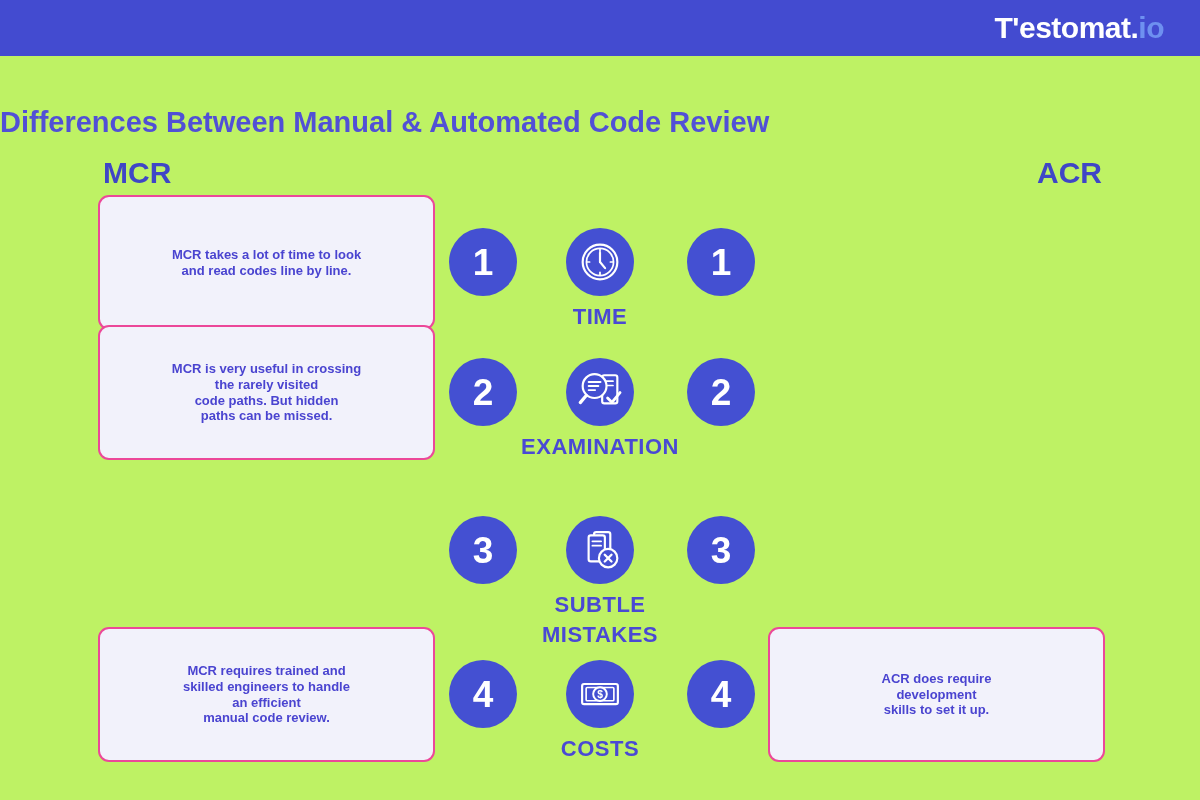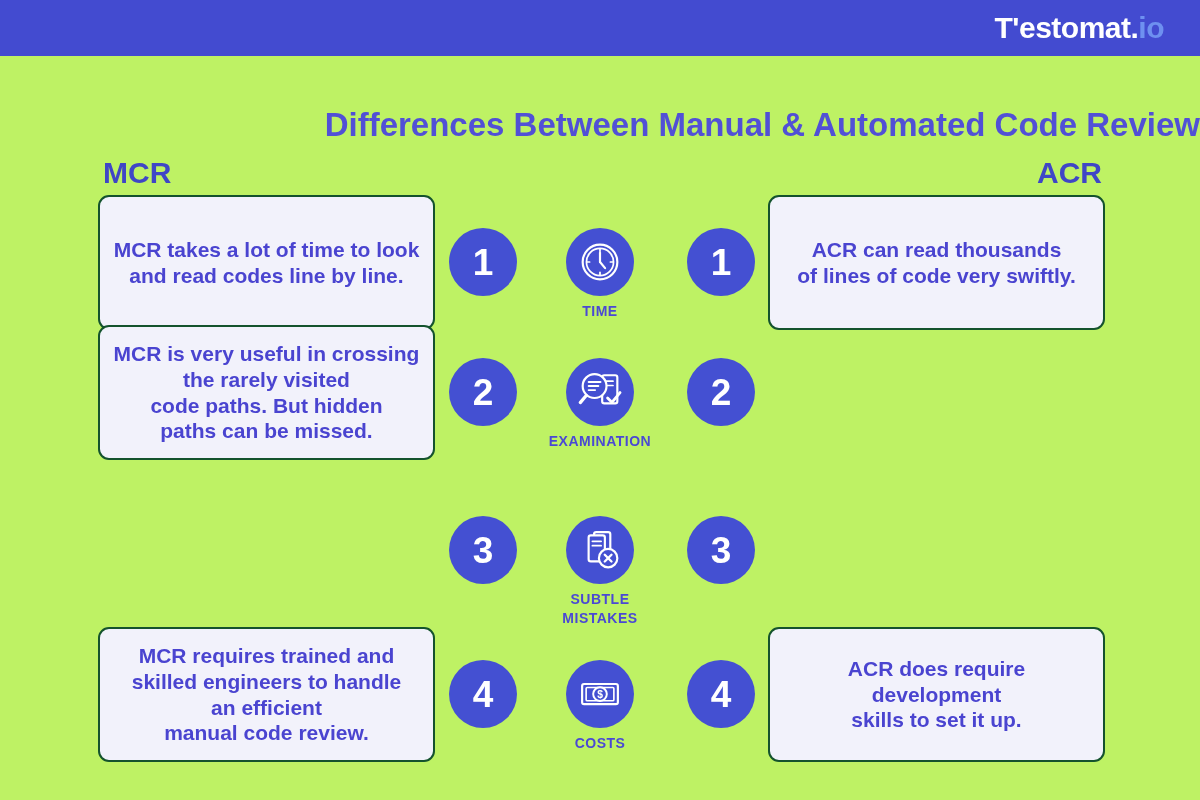--- a/index.html
+++ b/index.html
@@ -9,53 +9,53 @@
   }
   
   .header{position:absolute;top:0;left:0;width:1200px;height:56px;background:#434BD0;}
   .logo{
     position:absolute;right:36px;top:50%;transform:translateY(-50%);
     font-weight:bold;font-size:30px;color:#ffffff;letter-spacing:-0.5px;
   }
   .logo .io{color:#6E90F0;}
   
   .title{
-    position:absolute;top:106px;left:0;width:1200px;text-align:right;
-    font-size:33px;font-weight:bold;color:#5150D6;
+    position:absolute;top:106px;left:0;width:1200px;text-align:left;
+    font-size:29px;font-weight:bold;color:#5150D6;
   }
   .col-label{position:absolute;top:156px;font-size:30px;font-weight:bold;color:#3F46C6;}
   .col-label.left{left:103px;}
   .col-label.right{right:98px;}
   
   .row{position:absolute;left:0;width:1200px;height:135px;}
   .row.r0{top:195px;}
   .row.r1{top:325px;}
   .row.r2{top:483px;}
   .row.r3{top:627px;}
   .card{
     position:absolute;top:0;width:337px;height:135px;box-sizing:border-box;
-    background:#F2F2FB;border:2px solid #14532d;border-radius:11px;
+    background:#F2F2FB;border:2px solid #ec4899;border-radius:11px;
     display:flex;align-items:center;justify-content:center;text-align:center;
-    font-size:21px;font-weight:bold;color:#4A44D0;line-height:1.22;
+    font-size:13px;font-weight:bold;color:#4A44D0;line-height:1.22;
     white-space:pre-line;padding:16px 10px;
   }
   .card.mcr{left:98px;}
   .card.acr{left:768px;}
   .circle{
     position:absolute;top:33px;width:68px;height:68px;border-radius:50%;
     background:#4450D2;display:flex;align-items:center;justify-content:center;
   }
   .circle.num-left{left:449px;}
   .circle.icon{left:566px;}
   .circle.num-right{left:687px;}
   .circle .num{color:#ffffff;font-size:37px;font-weight:bold;line-height:1;}
   .circle svg{width:52px;height:52px;display:block;}
   .category{
     position:absolute;left:500px;width:200px;top:107px;text-align:center;
-    font-size:14px;font-weight:bold;color:#4A49D4;letter-spacing:0.5px;
+    font-size:22px;font-weight:bold;color:#4A49D4;letter-spacing:0.5px;
     white-space:pre-line;line-height:1.35;
   }
 </style>
 </head>
 <body>
 
 <div class="canvas">
 
   <div class="header">
     <div class="logo"><span>T'estomat.</span><span class="io">io</span></div>
@@ -80,22 +80,20 @@
         <line x1="24" y1="36.2" x2="24" y2="33.6" stroke-width="1.6"></line>
         <line x1="11.8" y1="24" x2="14.4" y2="24" stroke-width="1.6"></line>
         <line x1="24" y1="24" x2="24" y2="15.5" stroke-width="2"></line>
         <line x1="24" y1="24" x2="28.7" y2="29.7" stroke-width="2"></line>
       </svg>
     </div>
     <div class="circle num-right">
       <span class="num">1</span>
     </div>
     <div class="category">TIME</div>
-    <div class="card acr">ACR can read thousands
-of lines of code very swiftly.</div>
   </div>
 
   <div class="row r1">
     <div class="card mcr">MCR is very useful in crossing
 the rarely visited
 code paths. But hidden
 paths can be missed.</div>
     <div class="circle num-left">
       <span class="num">2</span>
     </div>

